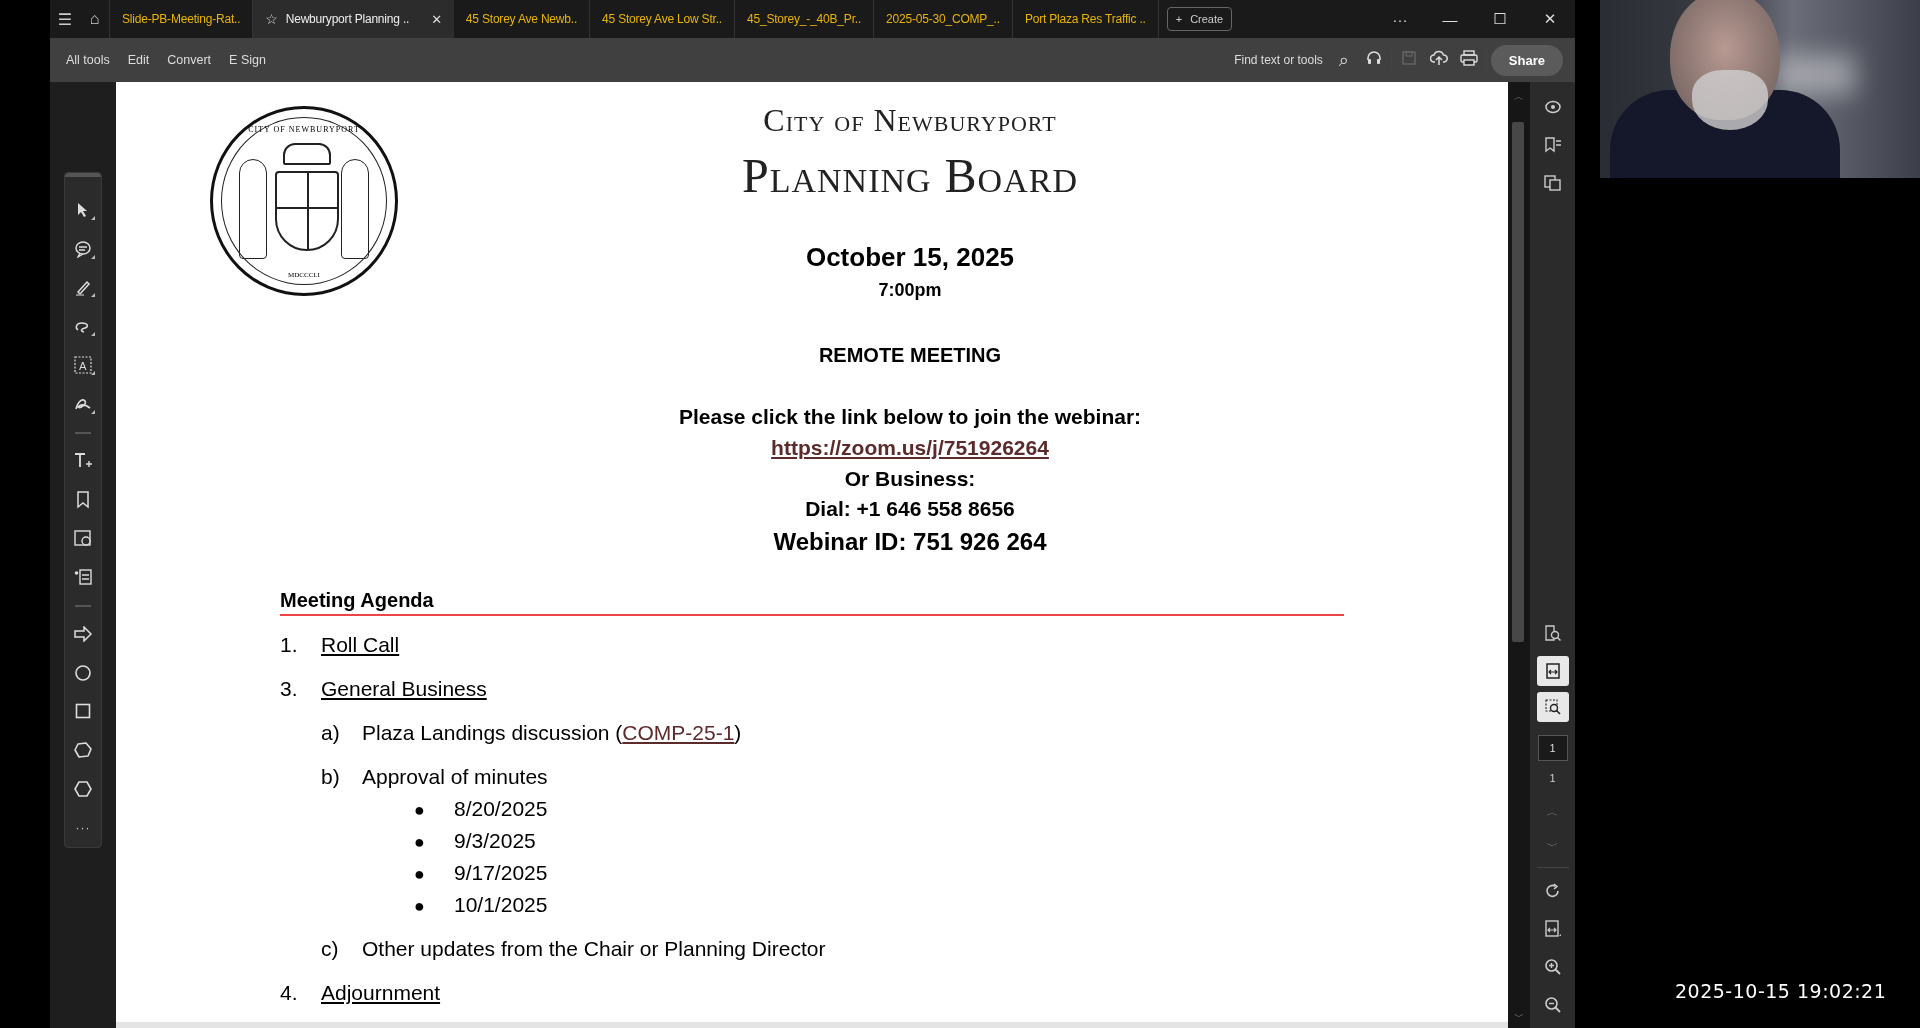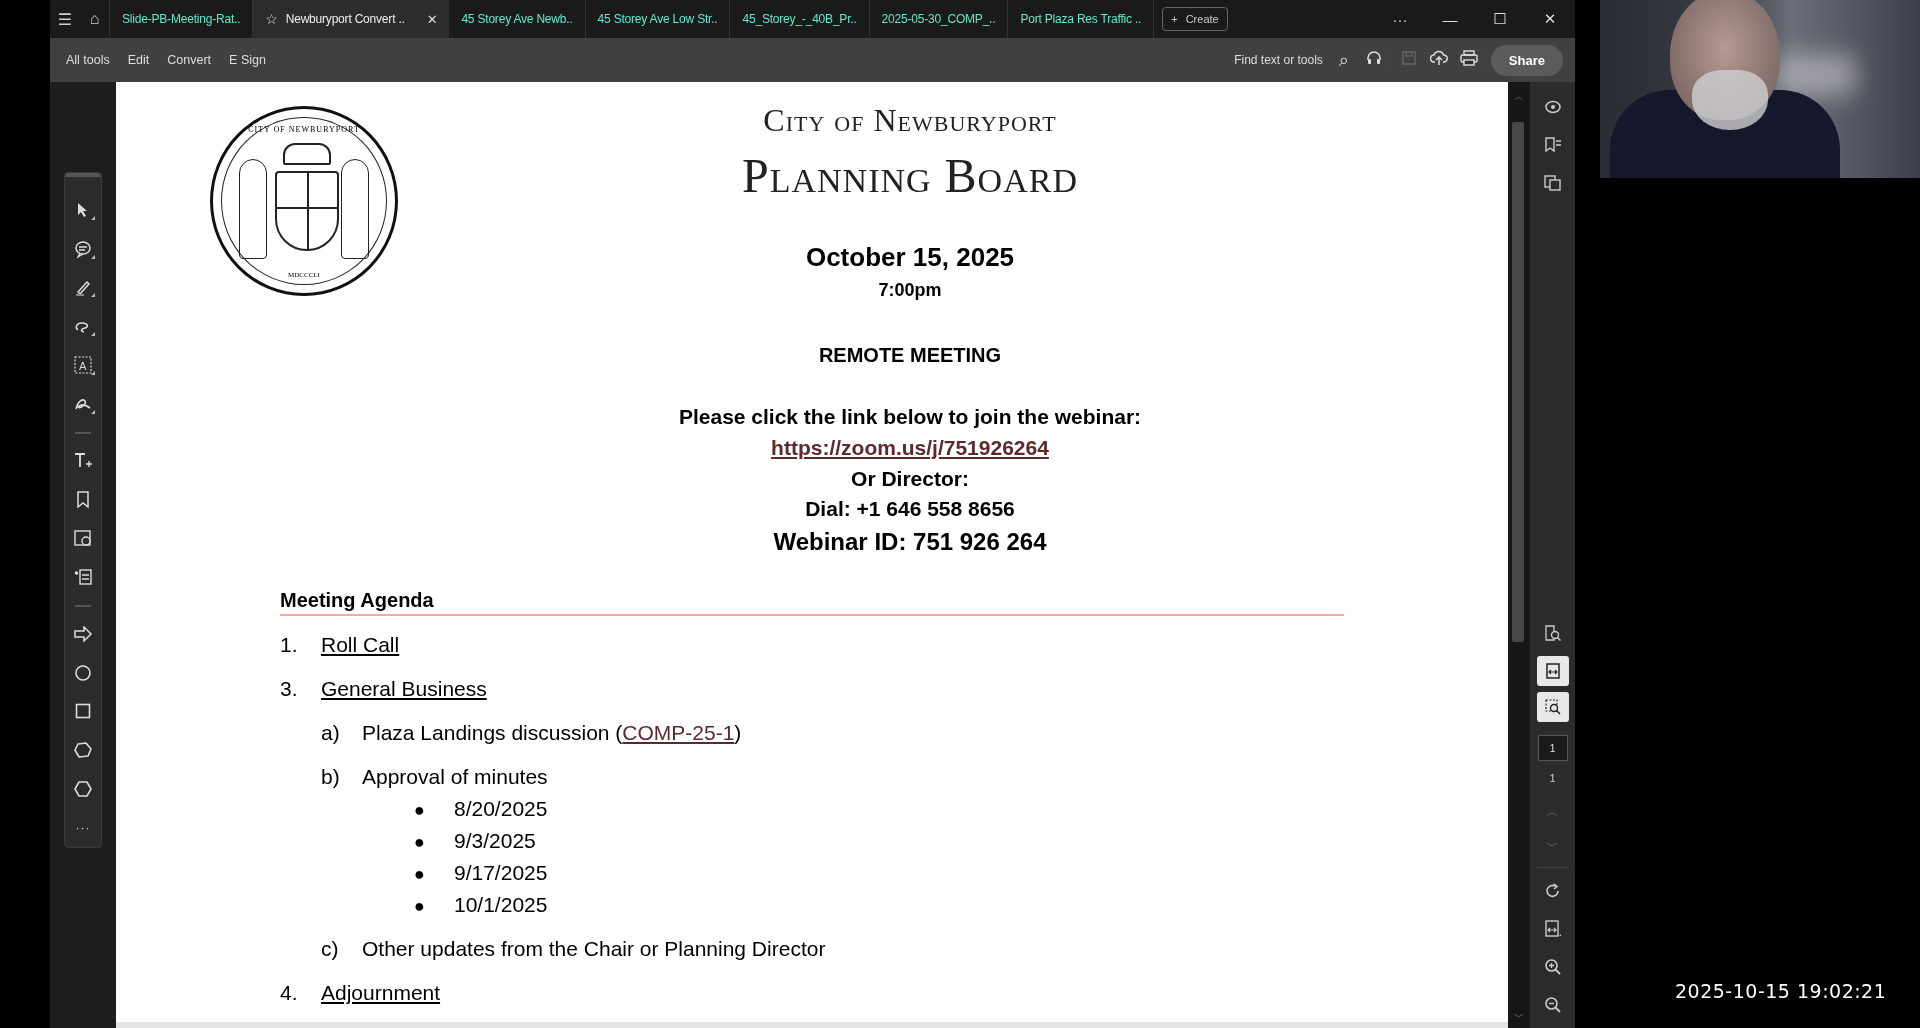--- a/index.html
+++ b/index.html
@@ -4,21 +4,21 @@
 <style>
   * { box-sizing: border-box; margin: 0; padding: 0; }
   html, body { width: 1920px; height: 1028px; overflow: hidden; background: #000; }
   body { position: relative; font-family: "Liberation Sans", sans-serif; color: #ddd; }
 
   .app { position: absolute; left: 50px; top: 0; width: 1525px; height: 1028px; background: #1e1e1e; }
 
   
   .tabbar { position: absolute; left: 0; top: 0; width: 100%; height: 38px; background: #1a1a1a; display: flex; align-items: center; font-size: 12px; }
   .tabbar .ico { width: 30px; height: 38px; display: flex; align-items: center; justify-content: center; color: #ccc; font-size: 16px; }
-  .tab { height: 38px; display: flex; align-items: center; padding: 0 12px; color: #5eead4; white-space: nowrap; border-right: 1px solid #333; font-size: 12px; letter-spacing: -0.2px; }
+  .tab { height: 38px; display: flex; align-items: center; padding: 0 12px; color: #eab308; white-space: nowrap; border-right: 1px solid #333; font-size: 12px; letter-spacing: -0.2px; }
   .tab.active { background: #2c2c2c; color: #eee; border-right: none; }
   .tab .star { margin-right: 8px; color: #ddd; font-size: 14px; }
   .tab .x { margin-left: 22px; color: #ddd; font-size: 13px; }
   .create-btn { margin-left: 8px; height: 24px; border: 1px solid #666; border-radius: 4px; padding: 0 8px; display: flex; align-items: center; gap: 8px; color: #ccc; font-size: 11px; }
   .win-ctrls { margin-left: auto; display: flex; align-items: center; height: 38px; }
   .win-ctrls span { width: 50px; text-align: center; color: #ddd; font-size: 15px; }
 
   
   .toolbar { position: absolute; left: 0; top: 38px; width: 100%; height: 44px; background: #404040; display: flex; align-items: center; font-size: 12.5px; }
   .menu-item { padding: 0 9px; color: #ddd; }
@@ -56,21 +56,21 @@
   .center { position: absolute; left: 0; width: 1392px; text-align: center; padding-left: 196px; font-weight: bold; }
   .date { top: 160px; font-size: 26px; }
   .time { top: 198px; font-size: 18px; }
   .remote { top: 262px; font-size: 20px; }
   .please { top: 323px; font-size: 21px; }
   .link { top: 354px; font-size: 21px; color: #5c2a2a; text-decoration: underline; }
   .phone { top: 385px; font-size: 21px; }
   .dial { top: 415px; font-size: 21px; }
   .webid { top: 446px; font-size: 24px; }
 
-  .agenda-title { position: absolute; left: 164px; top: 507px; width: 1064px; border-bottom: 2px solid #fca5a5; font-weight: bold; font-size: 20px; padding-bottom: 2px; }
+  .agenda-title { position: absolute; left: 164px; top: 507px; width: 1064px; border-bottom: 2px solid #ef4444; font-weight: bold; font-size: 20px; padding-bottom: 2px; }
   .ag { position: absolute; font-size: 21px; }
   .ag .num { display: inline-block; width: 41px; }
   .ag .u { text-decoration: underline; }
   .ag .sub-l { display: inline-block; width: 41px; }
   .ag .link-red { color: #5c2a2a; text-decoration: underline; }
   .bul { position: absolute; left: 298px; font-size: 21px; }
   .bul .dot { display: inline-block; width: 40px; font-size: 18px; }
 
   .page-bottom { position: absolute; left: 0; bottom: 0; width: 1392px; height: 6px; background: #e4e4e4; }
 
@@ -104,21 +104,21 @@
 <div class="app">
 
   <div class="tabbar">
     <div class="ico">☰</div>
     <div class="ico" style="border-right:1px solid #333;">⌂</div>
     <div class="tab">
         <span>Slide-PB-Meeting-Rat..</span>
       </div>
     <div class="tab active">
       <span class="star">☆</span>
-      <span>Newburyport Convert ..</span>
+      <span>Newburyport Planning ..</span>
       <span class="x">✕</span>
     </div>
     <div class="tab">
         <span>45 Storey Ave  Newb..</span>
       </div>
     <div class="tab">
         <span>45 Storey Ave Low Str..</span>
       </div>
     <div class="tab">
         <span>45_Storey_-_40B_Pr..</span>
@@ -285,21 +285,21 @@
     </div>
 
     <div class="hdr1">City of Newburyport</div>
     <div class="hdr2">Planning Board</div>
 
     <div class="center date">October 15, 2025</div>
     <div class="center time">7:00pm</div>
     <div class="center please">Please click the link below to join the webinar:</div>
     <div class="center remote">REMOTE MEETING</div>
     <div class="center link"><span>https://zoom.us/j/751926264</span></div>
-    <div class="center phone">Or Director:</div>
+    <div class="center phone">Or Business:</div>
     <div class="center dial">Dial: +1 646 558 8656</div>
     <div class="center webid">Webinar ID: 751 926 264</div>
 
     <div class="agenda-title">Meeting Agenda</div>
 
     <div class="ag" style="left:164px; top:551px;">
       <span class="num">1.</span><span class="u">Roll Call</span>
     </div>
     <div class="ag" style="left:164px; top:595px;">
       <span class="num">3.</span><span class="u">General Business</span>

